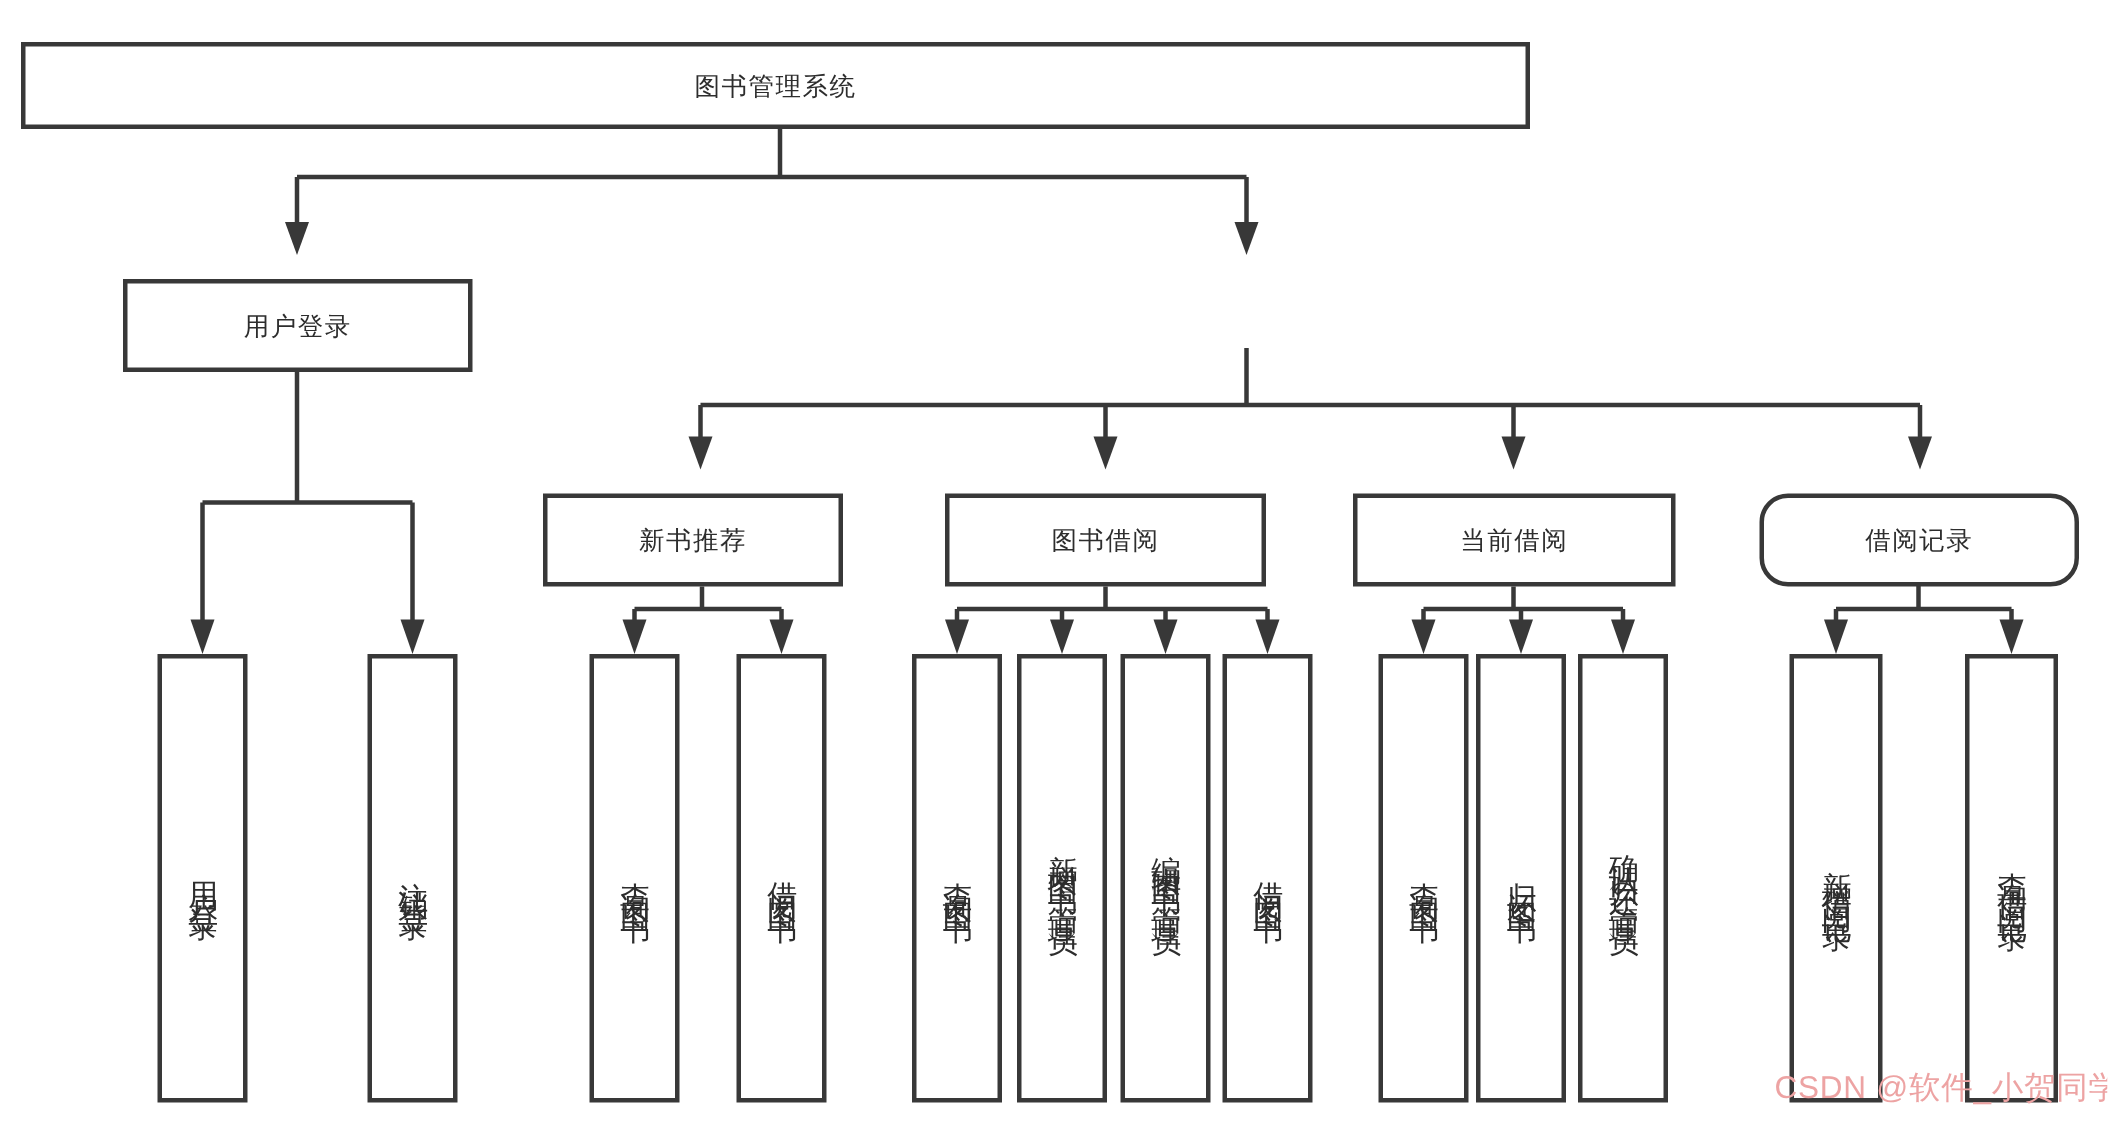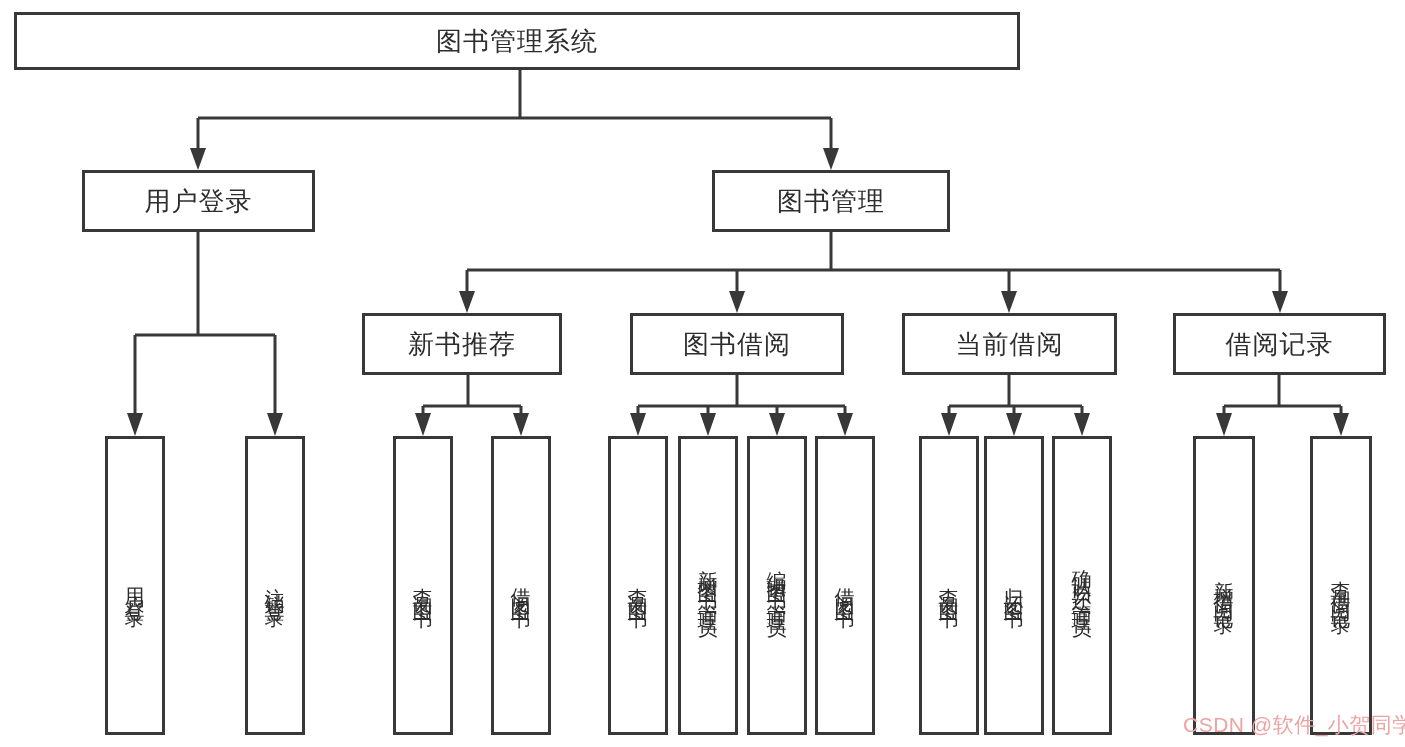--- a/index.html
+++ b/index.html
@@ -15,22 +15,23 @@
     position:absolute;
     box-sizing:border-box;
     border:3px solid #383838;
     background:#ffffff;
     display:flex;
     align-items:center;
     justify-content:center;
     text-align:center;
   }
   .hnode{
-    font-size:26px;
+    font-size:17px;
     letter-spacing:1px;
+    margin-top:16px;
   }
   .leaf{
     top:436px;
     height:299px;
     width:60px;
     writing-mode:vertical-rl;
     text-orientation:mixed;
     font-size:20px;
     letter-spacing:7px;
     line-height:1.0;
@@ -55,21 +56,21 @@
     white-space:nowrap;
     z-index:5;
   }
   
   #n-root{left:14px;top:12px;width:1006px;height:58px;}
   #n-user-login{left:82px;top:170px;width:233px;height:62px;}
   #n-book-mgmt{left:712px;top:170px;width:238px;height:62px;}
   #n-new-book{left:362px;top:313px;width:200px;height:62px;}
   #n-borrow{left:630px;top:313px;width:214px;height:62px;}
   #n-current{left:902px;top:313px;width:215px;height:62px;}
-  #n-record{left:1173px;top:313px;width:213px;height:62px;}
+  #n-record{left:1173px;top:313px;width:213px;height:62px;border-radius:19px;}
   #l-1{left:105px;}  #l-2{left:245px;}
   #l-3{left:393px;}  #l-4{left:491px;}
   #l-5{left:608px;}  #l-6{left:678px;}
   #l-7{left:747px;}  #l-8{left:815px;}
   #l-9{left:919px;}  #l-10{left:984px;}
   #l-11{left:1052px;}
   #l-12{left:1193px;width:62px;}
   #l-13{left:1310px;width:62px;}
 </style>
 </head>
@@ -109,21 +110,20 @@
     <polygon points="1074,413 1090,413 1082,436"></polygon>
 
     <path d="M1279,375 V406 M1224,406 H1341 M1224,406 V414 M1341,406 V414"></path>
     <polygon points="1216,413 1232,413 1224,436"></polygon>
     <polygon points="1333,413 1349,413 1341,436"></polygon>
   </svg>
 
   <div id="n-root" class="node hnode">图书管理系统</div>
 
   <div id="n-user-login" class="node hnode">用户登录</div>
-  <div id="n-book-mgmt" class="node hnode">图书管理</div>
 
   <div id="n-new-book" class="node hnode">新书推荐</div>
   <div id="n-borrow" class="node hnode">图书借阅</div>
   <div id="n-current" class="node hnode">当前借阅</div>
   <div id="n-record" class="node hnode">借阅记录</div>
 
   <div id="l-1" class="node leaf">用户登录</div>
   <div id="l-2" class="node leaf">注销登录</div>
 
   <div id="l-3" class="node leaf">查询图书</div>

